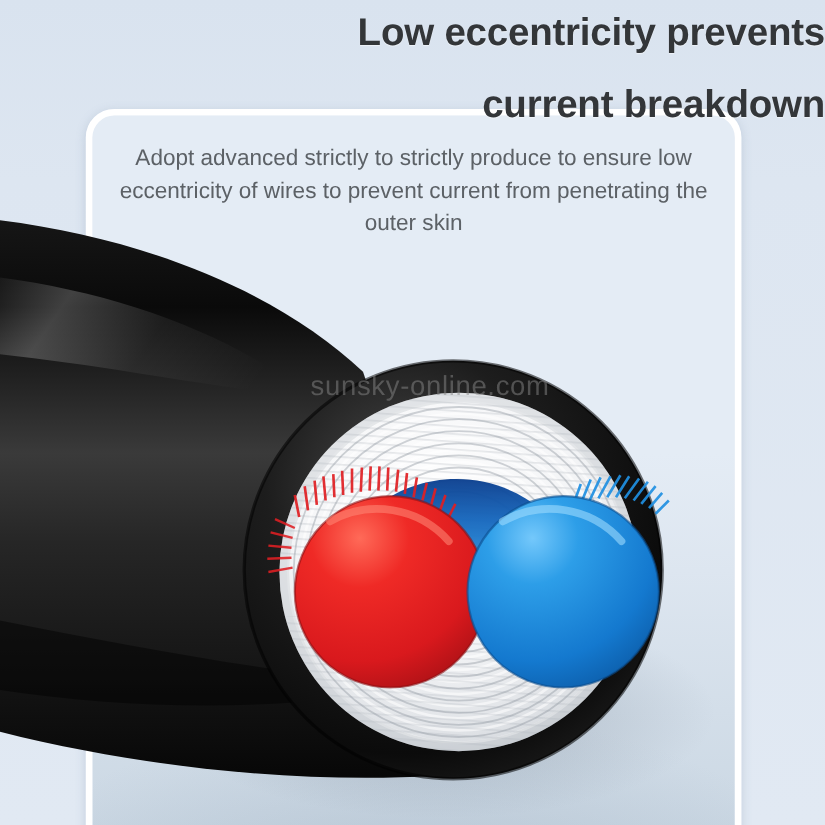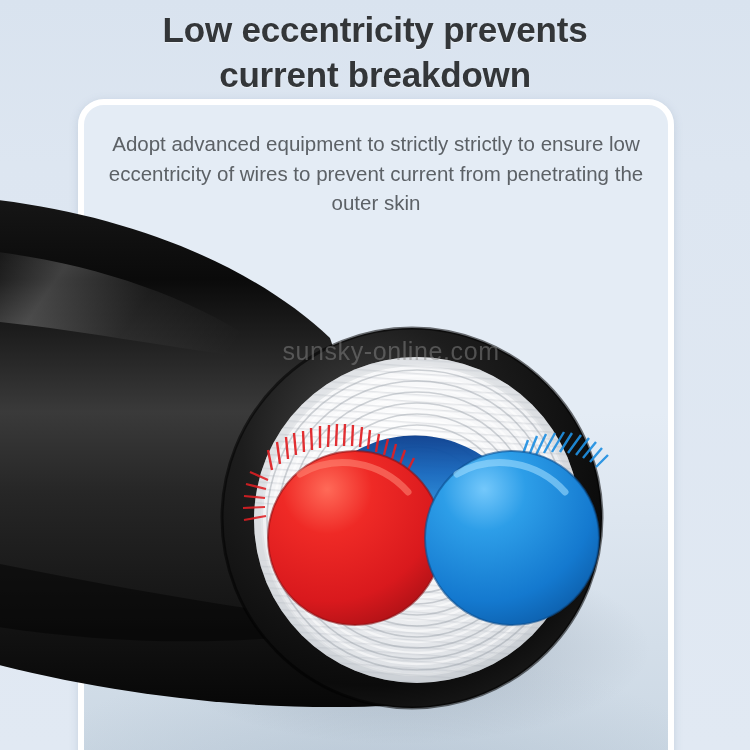--- a/index.html
+++ b/index.html
@@ -16,30 +16,30 @@
     font-family: "Liberation Sans", sans-serif;
     background: linear-gradient(180deg, #d9e3ef 0%, #dde6f1 22%, #e1e9f3 100%);
   }
 
   
   .headline {
     position: absolute;
     top: 8px;
     left: 0;
     width: 750px;
-    text-align: center;
+    text-align: right;
     font-size: 35px;
     font-weight: bold;
     line-height: 1.28;
     color: #333639;
     letter-spacing: -0.2px;
     z-index: 40;
     text-shadow: 0 1px 1px rgba(255,255,255,0.55);
   }
-  .headline .l2 { display: block; }
+  .headline .l2 { display: block; margin-top: 20px; }
 
   
   .info-card {
     position: absolute;
     left: 78px;
     top: 99px;
     width: 596px;
     height: 680px;
     border-radius: 26px;
     border: 6px solid #ffffff;
@@ -125,21 +125,21 @@
 
 <div id="stage">
 
   <div class="headline">
     <span>Low eccentricity prevents</span>
     <span class="l2">current breakdown</span>
   </div>
 
   <div class="info-card">
     <div class="info-card-inner-shadow"></div>
-    <div class="card-body-text">Adopt advanced equipment to strictly strictly to ensure low eccentricity of wires to prevent current from penetrating the outer skin</div>
+    <div class="card-body-text">Adopt advanced strictly to strictly produce to ensure low eccentricity of wires to prevent current from penetrating the outer skin</div>
   </div>
 
   <div class="cable-wrap">
     <svg class="cable-svg" viewBox="0 0 750 750" xmlns="http://www.w3.org/2000/svg">
       <defs>
 
         <linearGradient id="jacketBody" x1="0" y1="0" x2="0" y2="1">
           <stop offset="0%" stop-color="#161616"></stop>
           <stop offset="16%" stop-color="#0a0a0a"></stop>
           <stop offset="42%" stop-color="#3a3a3a"></stop>

